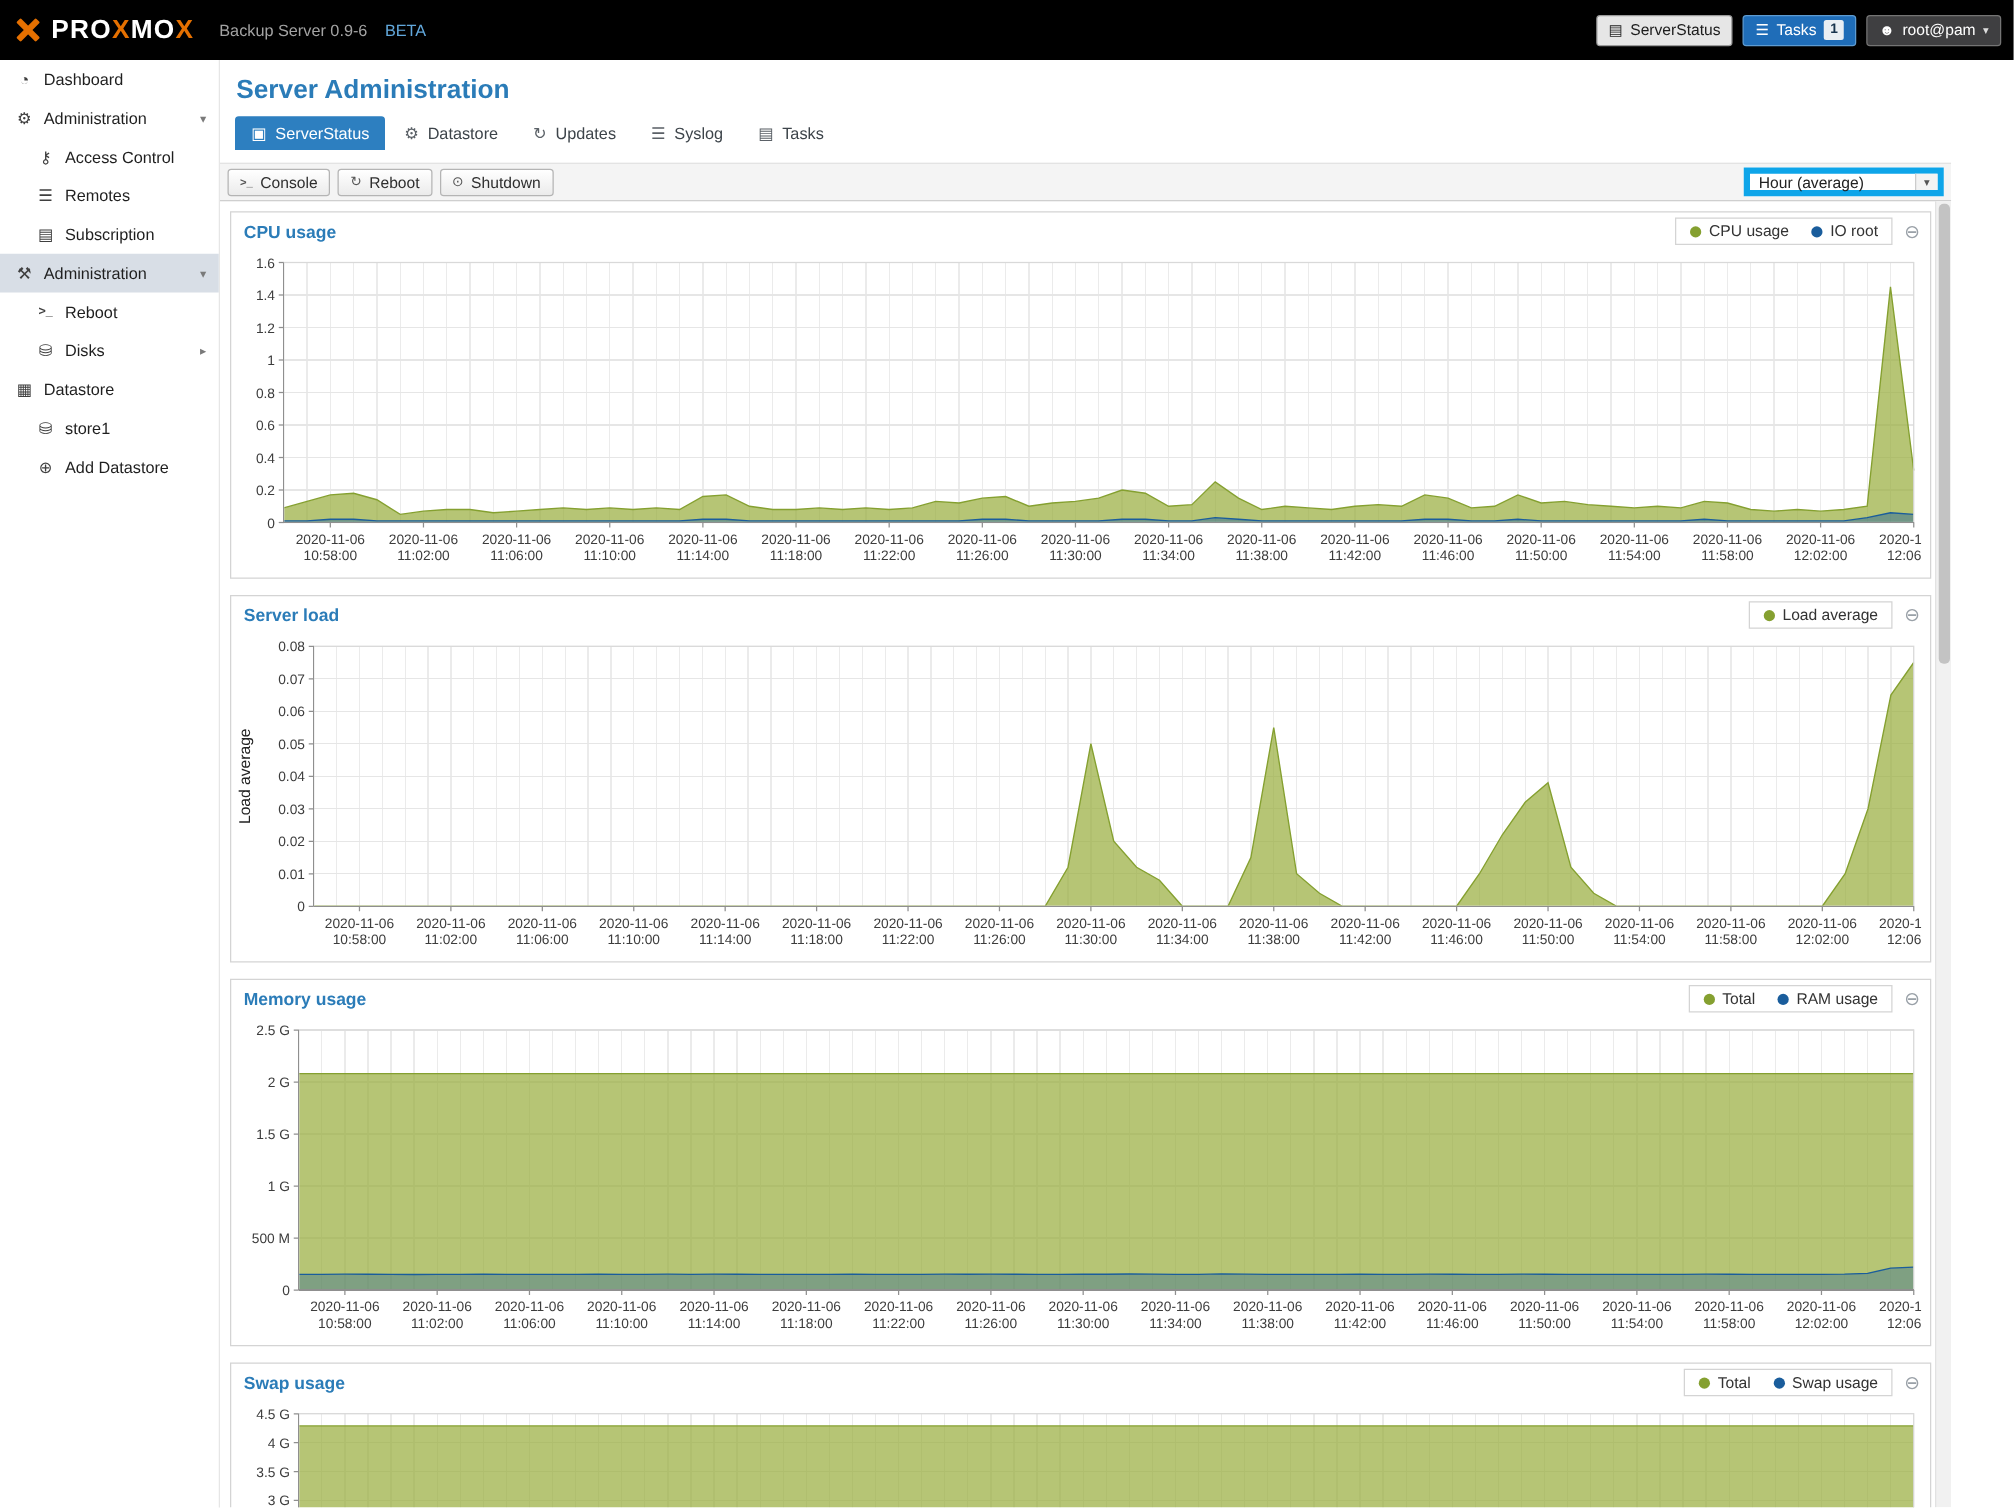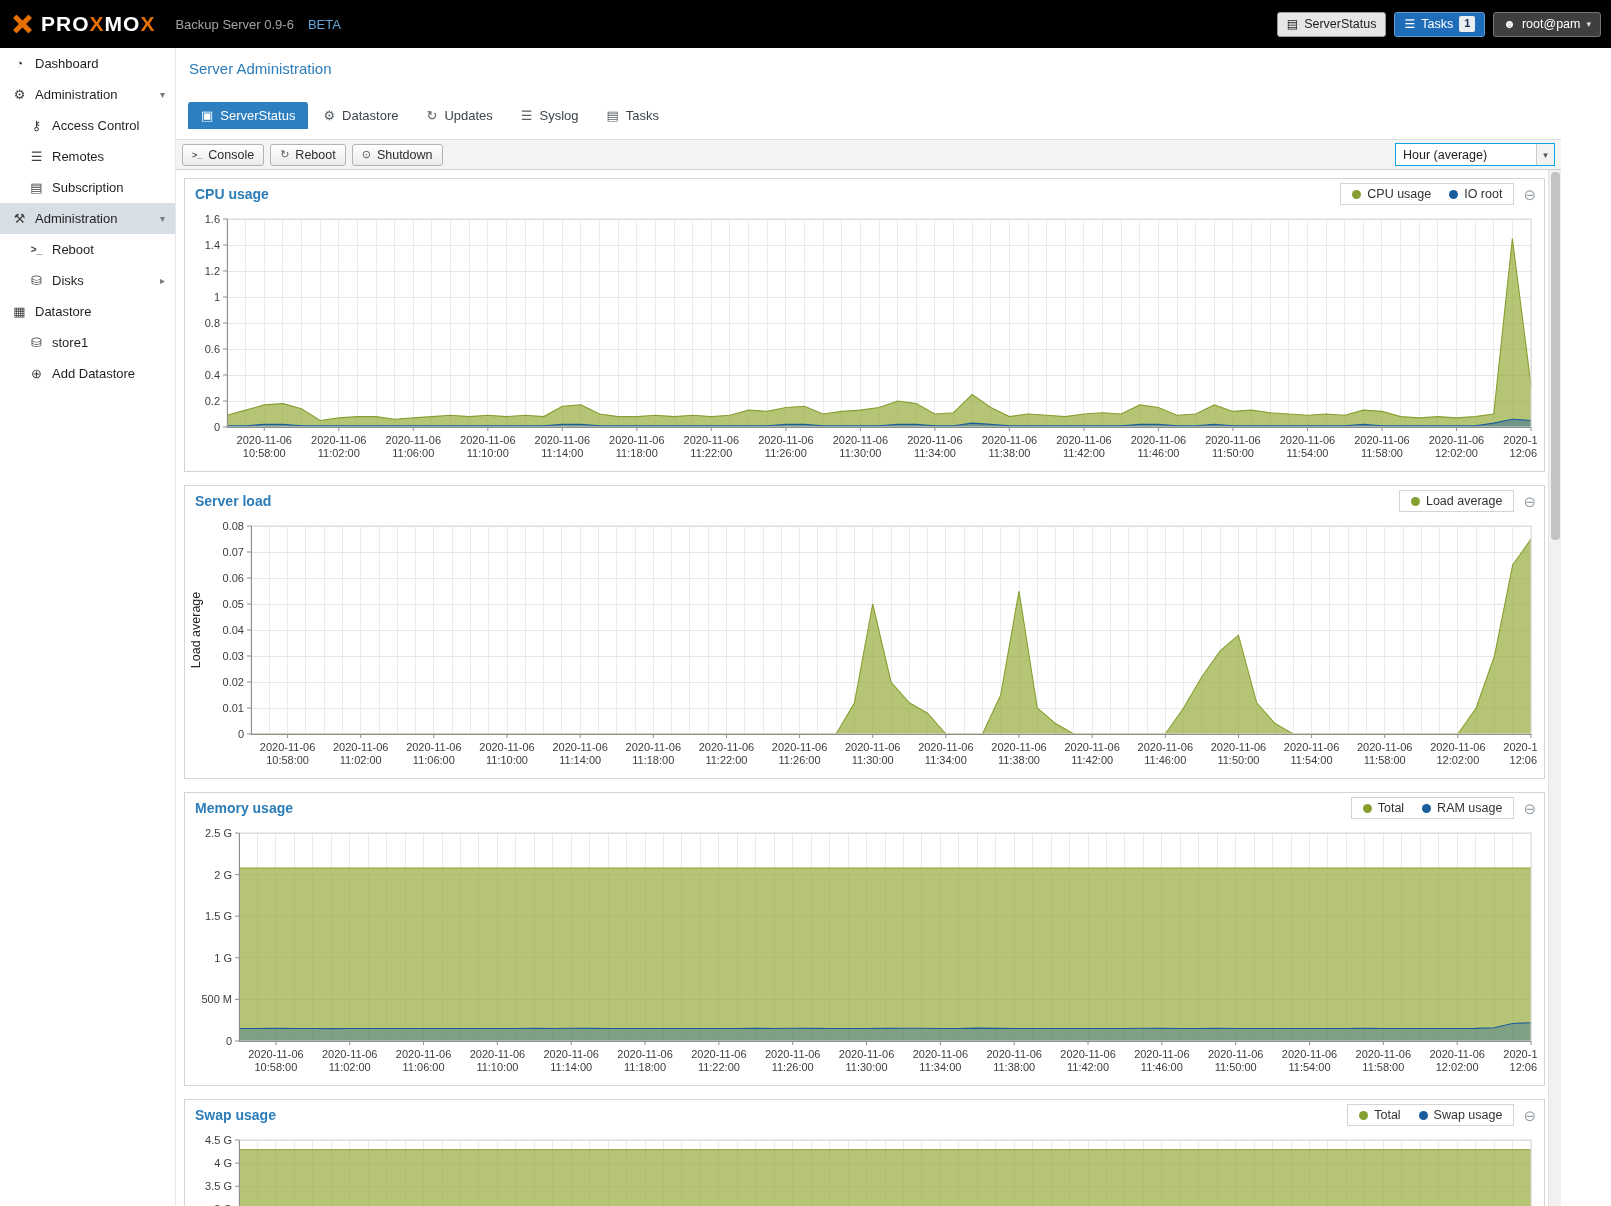--- a/index.html
+++ b/index.html
@@ -27,33 +27,33 @@
   
   .sidebar{position:absolute;top:48px;left:0;bottom:0;width:176px;background:#fff;border-right:1px solid #e6e6e6}
   .nav-item{display:flex;align-items:center;height:31px;padding:0 6px 0 10px;font-size:13px;color:#1f1f1f;cursor:pointer}
   .nav-item.lvl1{padding-left:27px}
   .nav-item.selected{background:#d8dee6}
   .nav-icon{width:19px;margin-right:6px;color:#3f3f3f;font-size:13px;text-align:center;flex:none}
   .nav-icon.small{font-size:10px;font-weight:bold}
   .nav-arrow{margin-left:auto;color:#7a7a7a;font-size:10px;padding-right:4px}
   
   .main{position:absolute;top:48px;left:176px;right:0;bottom:0;background:#fff;display:flex;flex-direction:column;overflow:hidden}
-  .page-title{margin:12px 0 16px 13px;font-size:15px;font-weight:400;color:#2b7cb8}
+  .page-title{margin:12px 0 0 13px;font-size:21px;font-weight:700;color:#2b7cb8}
   .tabs{display:flex;align-items:flex-end;margin:9px 0 0 12px;gap:2px}
   .tab{display:flex;align-items:center;gap:7px;padding:6px 13px;font-size:13px;color:#3d444a;border-radius:3px 3px 0 0;cursor:pointer}
   .tab-icon{font-size:13px;color:#5b6167}
   .tab.active{background:#2d7fc0;color:#fff}
   .tab.active .tab-icon{color:#fff}
   .content-region{position:relative;flex:1;width:1385px;overflow:hidden;margin-top:10px}
   .toolbar{display:flex;align-items:center;height:31px;background:#f4f4f4;border-top:1px solid #ddd;border-bottom:1px solid #cfcfcf;padding:0 6px;gap:6px}
   .tbtn{display:inline-flex;align-items:center;gap:6px;padding:3px 9px;background:linear-gradient(#fff,#ebebeb);
     border:1px solid #b4b4b4;border-radius:3px;font-size:12.5px;color:#2e2e2e;cursor:pointer}
   .tbtn .icon{color:#555;font-size:11px}
   .tbtn .icon.small{font-size:9px;font-weight:bold}
-  .select{margin-left:auto;display:flex;align-items:center;width:160px;height:23px;background:#fff;border:1px solid #0ea5e9;font-size:12.5px;color:#222;cursor:pointer}
+  .select{margin-left:auto;display:flex;align-items:center;width:160px;height:23px;background:#fff;border:5px solid #0ea5e9;font-size:12.5px;color:#222;cursor:pointer}
   .select .val{flex:1;padding:0 7px;white-space:nowrap}
   .select .trig{width:18px;height:100%;display:flex;align-items:center;justify-content:center;background:#f3f3f3;border-left:1px solid #ccc;color:#555;font-size:9px}
   #charts{padding:8px 16px 0 8px;display:flex;flex-direction:column;gap:13px}
   .panel{border:1px solid #d4d4d4;background:#fff}
   .panel-hd{display:flex;align-items:center;padding:4px 8px 4px 10px}
   .panel-title{font-size:14px;font-weight:600;color:#2b7cb8}
   .legend{margin-left:auto;display:flex;align-items:center;gap:18px;border:1px solid #d4d4d4;padding:3px 11px;font-size:12.5px;color:#333;background:#fff}
   .legend-item{display:inline-flex;align-items:center}
   .dot{width:9px;height:9px;border-radius:50%;display:inline-block;margin-right:6px}
   .tool-collapse{margin-left:9px;color:#9aa1a8;font-size:15px;cursor:pointer;line-height:1}

